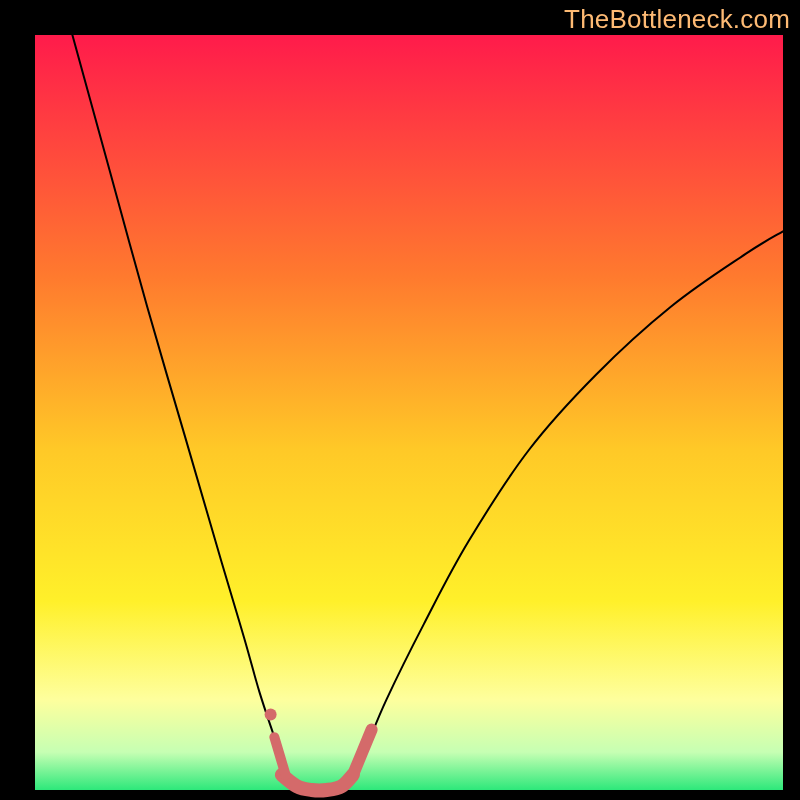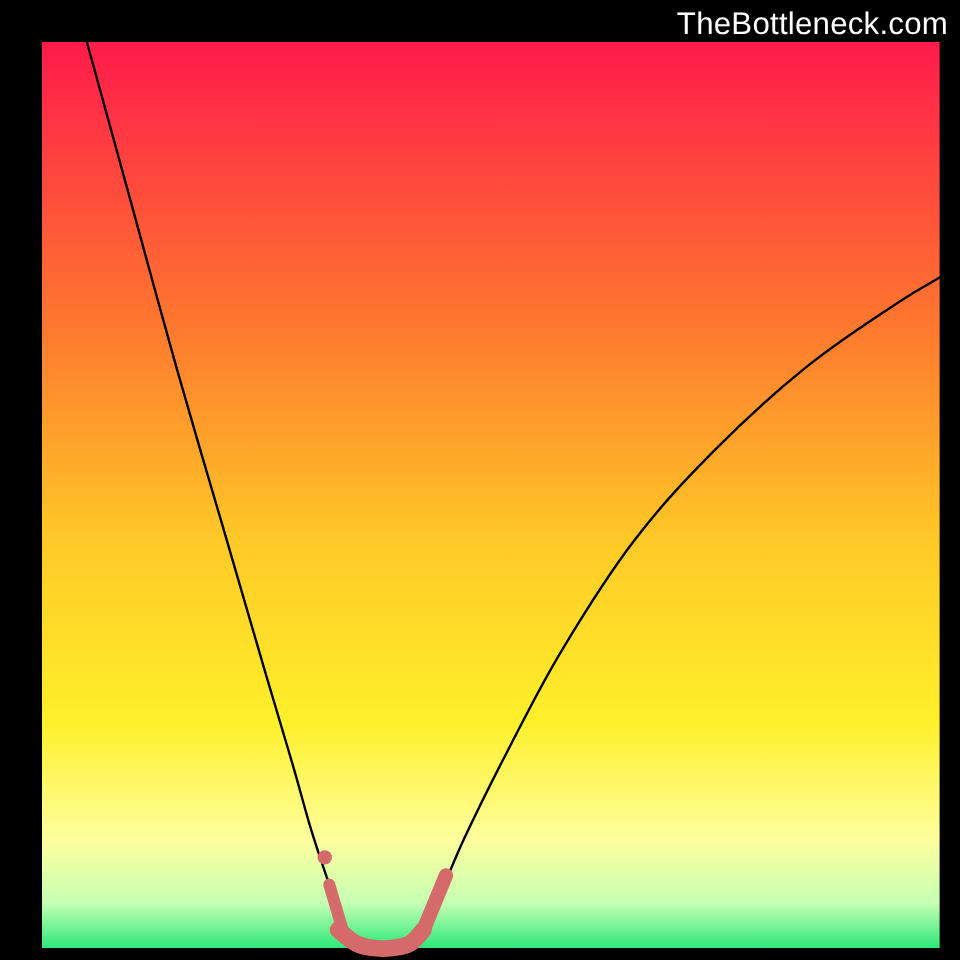--- a/index.html
+++ b/index.html
@@ -1,18 +1,18 @@
 <!DOCTYPE html>
 <html><head>
 <meta charset="utf-8">
 <style>
   html,body{margin:0;padding:0;width:800px;height:800px;overflow:hidden;font-family:Arial,Helvetica,sans-serif;}
   .stage{position:relative;width:800px;height:800px;background:#000;}
   svg{display:block;}
-  .watermark{position:absolute;top:4px;right:10px;color:#ffffff;font-size:26px;font-weight:400;letter-spacing:0.2px;}
+  .watermark{position:absolute;top:4px;right:10px;color:#fdba74;font-size:26px;font-weight:400;letter-spacing:0.2px;}
 </style>
 </head>
 <body>
 
 <div class="stage">
   <svg id="svg-root" width="800" height="800" viewBox="0 0 800 800">
     <defs>
       <linearGradient id="bg-grad" x1="0" y1="0" x2="0" y2="1">
         <stop id="g0" offset="0%" stop-color="#ff1b4b"></stop>
         <stop id="g1" offset="32%" stop-color="#ff7a2e"></stop>

